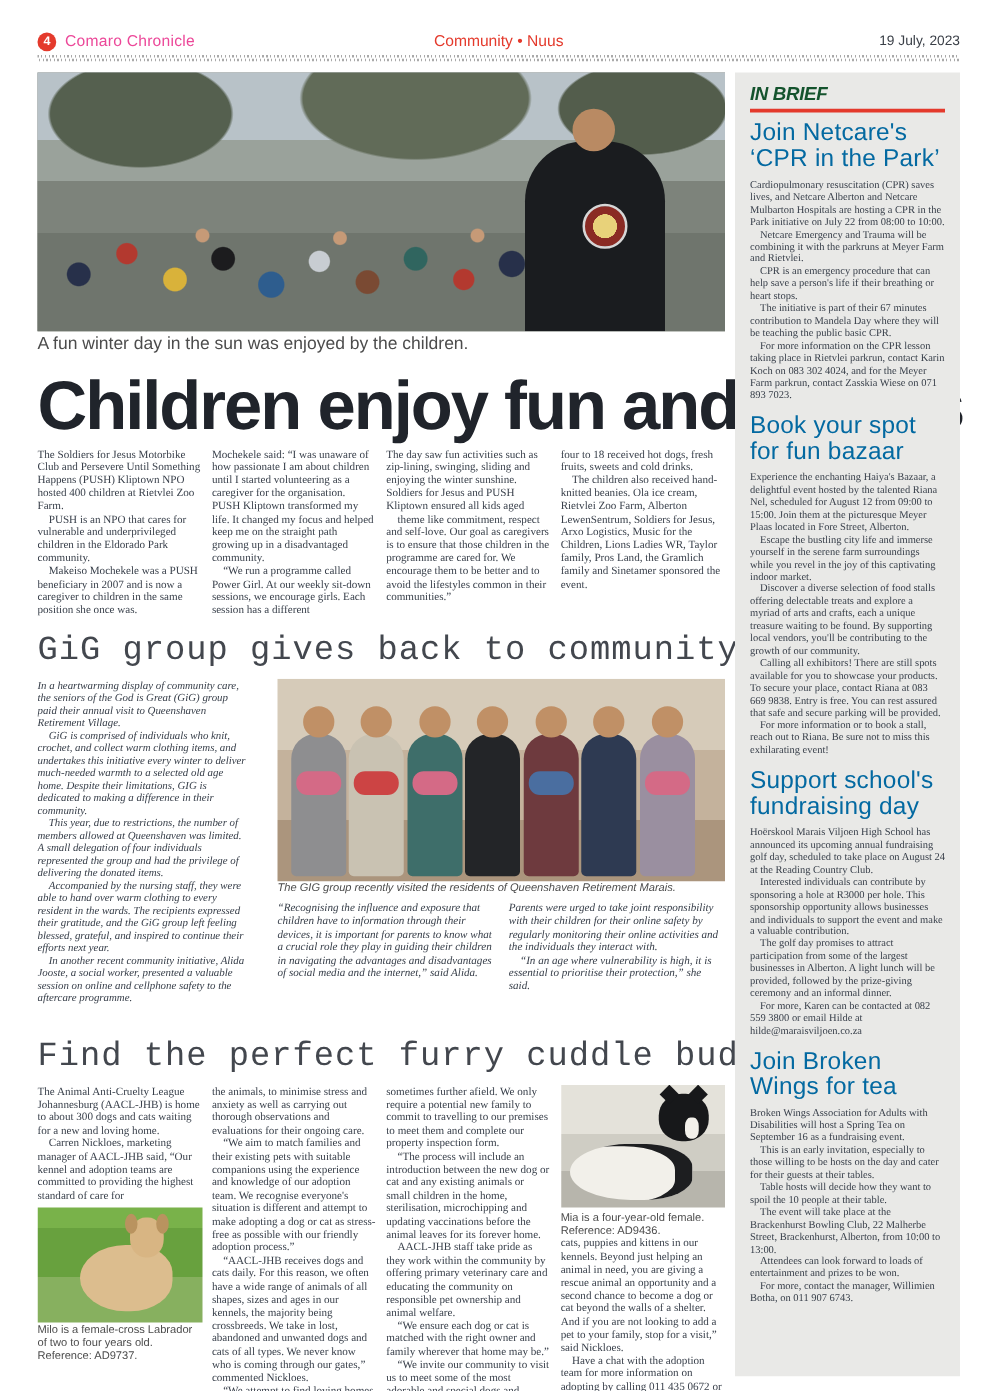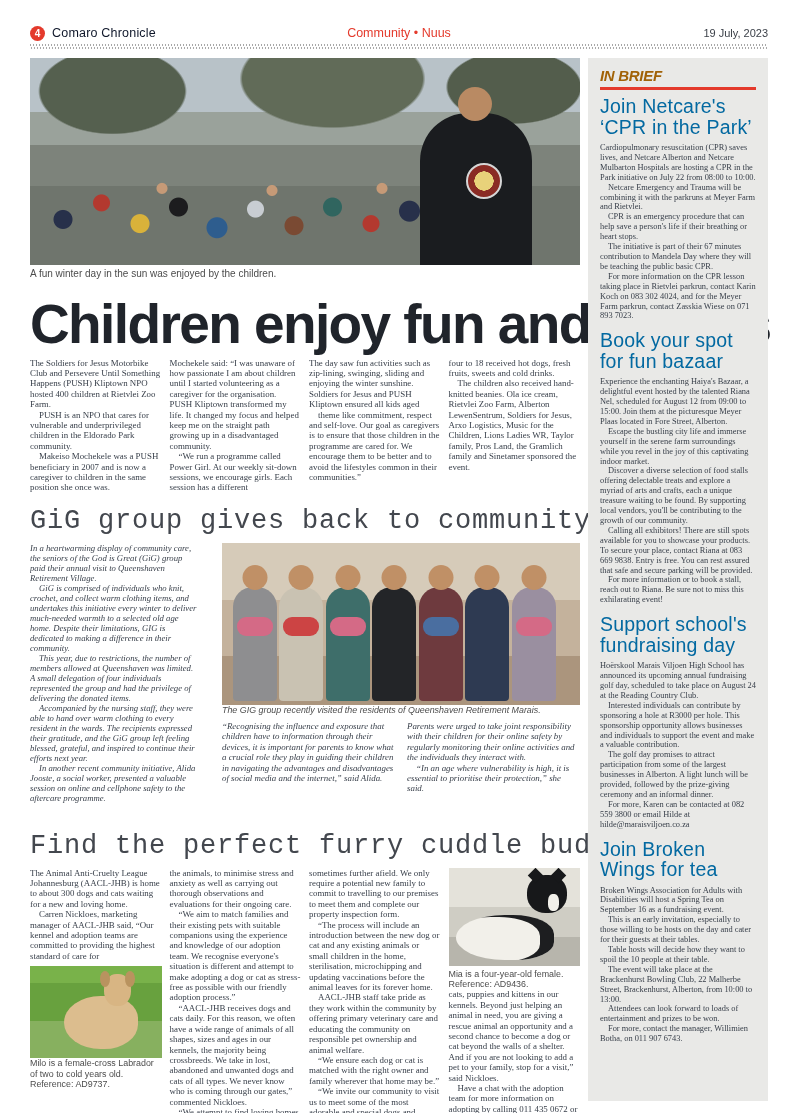--- a/index.html
+++ b/index.html
@@ -5,21 +5,21 @@
   * { box-sizing: border-box; }
   html,body { margin:0; padding:0; background:#fff; }
   .page { position:relative; width:786px; height:1113px; background:#fff; overflow:hidden;
           font-family:"Liberation Serif", serif; color:#39404b; }
 
   
   .masthead { position:absolute; top:24px; left:30px; width:738px; height:18px;
               display:flex; align-items:center; font-family:"Liberation Sans", sans-serif; }
   .badge { width:15px; height:15px; border-radius:50%; background:#e43a2c; color:#fff;
            font-size:10px; font-weight:bold; display:flex; align-items:center; justify-content:center; }
-  .paper { margin-left:7px; font-size:12.5px; color:#0f172a; letter-spacing:.2px; }
+  .paper { margin-left:7px; font-size:12.5px; color:#ec4899; letter-spacing:.2px; }
   .section { position:absolute; left:50%; transform:translateX(-50%); color:#e43a2c; font-size:12.5px; }
   .mdate { margin-left:auto; font-size:11px; color:#3a3f47; }
   .dotted-rule { position:absolute; top:44px; left:30px; width:738px; height:6px;
     background:
       repeating-linear-gradient(90deg,#a9a9a9 0 1px,transparent 1px 3px) 0 0/100% 2px no-repeat,
       repeating-linear-gradient(90deg,#a9a9a9 0 1px,transparent 1px 3px) 1px 3px/100% 2px no-repeat; }
 
   
   .main { position:absolute; left:30px; top:58px; width:550px; }
   figure { margin:0; }
@@ -47,21 +47,21 @@
       radial-gradient(ellipse 110px 60px at 88% 14%, #535d4c 0 60%, transparent 62%),
       linear-gradient(180deg,#b8c2c8 0 26%, #9aa29b 26% 42%, #7d837b 42% 62%, #6f756d 62% 100%);
   }
   .crowd-figure { position:absolute; right:48px; bottom:0; width:112px; height:152px;
                   background:#1a1c1f; border-radius:48px 48px 0 0; }
   .crowd-figure::before { content:""; position:absolute; top:-26px; left:38px; width:34px; height:34px;
                   border-radius:50%; background:#b98a63; }
   .crowd-patch { position:absolute; right:78px; bottom:66px; width:36px; height:36px; border-radius:50%;
                  background:radial-gradient(#e8d27a 0 42%, #8a2b24 43% 100%); border:2px solid #d6d6d6; z-index:2; }
 
-  .caption { font-family:"Liberation Sans", sans-serif; font-size:10px; line-height:10.5px;
+  .caption { font-family:"Liberation Sans", sans-serif; font-size:14px; line-height:10.5px;
              color:#4c4c4c; margin:4px 0 16px; }
 
   .headline-main { font-family:"Liberation Sans", sans-serif; font-weight:700; font-size:55px;
                    letter-spacing:-1.6px; line-height:1.02; color:#20242b; margin:8px 0 6px;
                    white-space:nowrap; }
   .headline-light { font-family:Liberation Mono, monospace; font-weight:400; font-size:27px;
                     letter-spacing:.8px; color:#43474e; margin:12px 0 7px; white-space:nowrap; }
 
   .body p { margin:0; font-size:8.9px; line-height:10.4px; }
   .body p + p { text-indent:9px; }
@@ -114,21 +114,21 @@
               background:#17181a; transform:rotate(45deg); }
   .cat-head::after  { content:""; position:absolute; top:-5px; right:3px; width:11px; height:11px;
               background:#17181a; transform:rotate(45deg); }
   .cat-blaze { position:absolute; right:16%; top:26px; width:11px; height:17px;
               background:#f2f0ea; border-radius:40%; }
 
   
   .sidebar { position:absolute; left:588px; top:58px; width:180px; height:1043px;
              background:#e9e9e7; padding:9px 12px 12px; overflow:hidden; }
   .brief-label { font-family:"Liberation Sans", sans-serif; font-weight:700; font-style:italic;
-                 font-size:15px; letter-spacing:-.3px; color:#a16207; }
+                 font-size:15px; letter-spacing:-.3px; color:#14532d; }
   .red-rule { height:3px; background:#e43a2c; margin:3px 0 6px; }
   .sidebar h3 { font-family:"Liberation Sans", sans-serif; font-weight:400; font-size:19.5px;
                 line-height:20.5px; letter-spacing:.2px; color:#0369a1; margin:9px 0 6px; }
   .sidebar h3:first-of-type { margin-top:5px; }
   .sb p { margin:0; font-size:8.4px; line-height:9.9px; }
   .sb p + p { text-indent:8px; }
 </style>
 </head>
 <body>
 
@@ -207,21 +207,21 @@
     <section class="cols4 body furry">
       <div class="col">
         <div>
             <p>The Animal Anti-Cruelty League Johannesburg (AACL-JHB) is home to about 300 dogs and cats waiting for a new and loving home.</p>
             <p>Carren Nickloes, marketing manager of AACL-JHB said, “Our kennel and adoption teams are committed to providing the highest standard of care for</p>
           </div>
         <figure class="photo photo-dog">
           <i class="dog-body"></i>
           <i class="dog-head"></i>
         </figure>
-        <p class="caption">Milo is a female-cross Labrador of two to cold years old. Reference: AD9737.</p>
+        <p class="caption">Milo is a female-cross Labrador of two to four years old. Reference: AD9737.</p>
       </div>
       <div class="col">
           <p>the animals, to minimise stress and anxiety as well as carrying out thorough observations and evaluations for their ongoing care.</p>
           <p>“We aim to match families and their existing pets with suitable companions using the experience and knowledge of our adoption team. We recognise everyone's situation is different and attempt to make adopting a dog or cat as stress-free as possible with our friendly adoption process.”</p>
           <p>“AACL-JHB receives dogs and cats daily. For this reason, we often have a wide range of animals of all shapes, sizes and ages in our kennels, the majority being crossbreeds. We take in lost, abandoned and unwanted dogs and cats of all types. We never know who is coming through our gates,” commented Nickloes.</p>
           <p>“We attempt to find loving homes for our dogs and cats in and around Gauteng and</p>
         </div>
       <div class="col">
           <p>sometimes further afield. We only require a potential new family to commit to travelling to our premises to meet them and complete our property inspection form.</p>
           <p>“The process will include an introduction between the new dog or cat and any existing animals or small children in the home, sterilisation, microchipping and updating vaccinations before the animal leaves for its forever home.</p>

